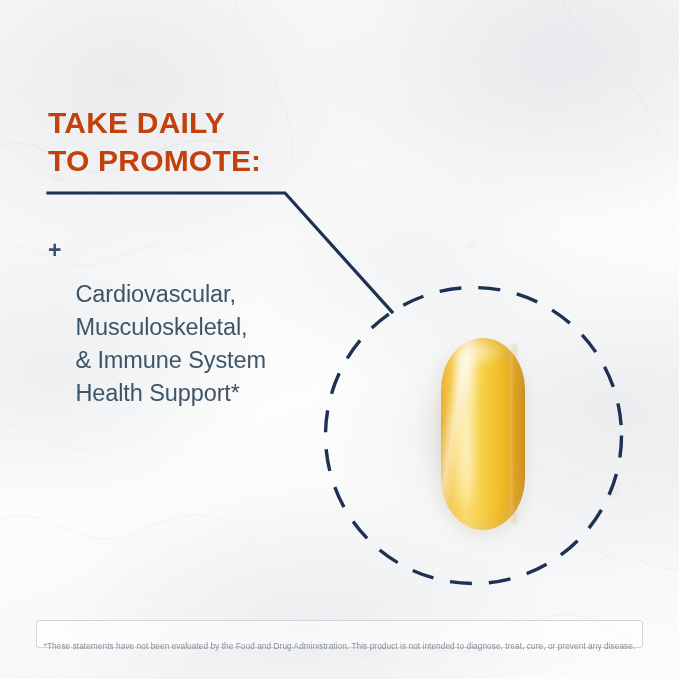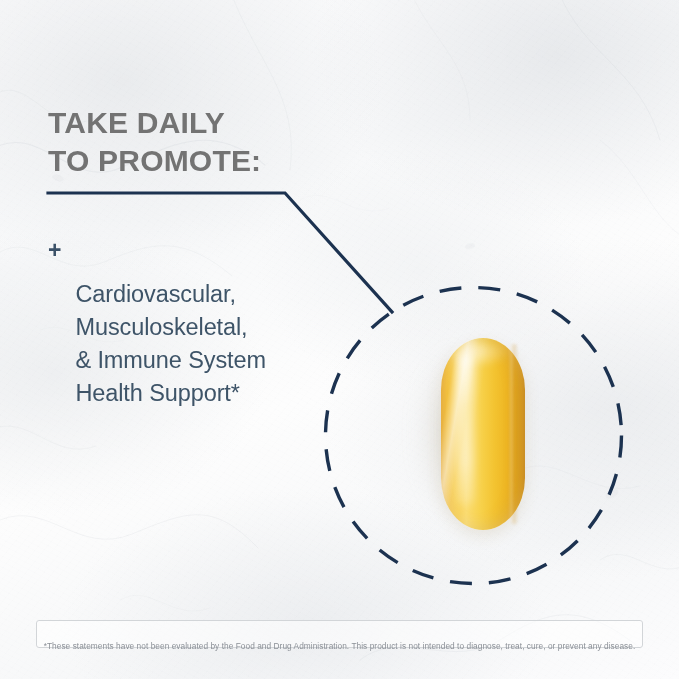--- a/index.html
+++ b/index.html
@@ -44,21 +44,21 @@
     background-image:
       repeating-linear-gradient(27deg, rgba(180,185,192,0.045) 0px, rgba(180,185,192,0.045) 1px, rgba(255,255,255,0) 1px, rgba(255,255,255,0) 5px),
       repeating-linear-gradient(-51deg, rgba(175,182,190,0.035) 0px, rgba(175,182,190,0.035) 1px, rgba(255,255,255,0) 1px, rgba(255,255,255,0) 7px);
   }
 
   
   .headline {
     position: absolute;
     left: 48px;
     top: 104px;
-    color: #737373;
+    color: #c2410c;
     font-size: 30px;
     font-weight: bold;
     line-height: 1.28;
     letter-spacing: 0.2px;
     white-space: pre-line;
     text-transform: uppercase;
   }
 
   
   .connector {

